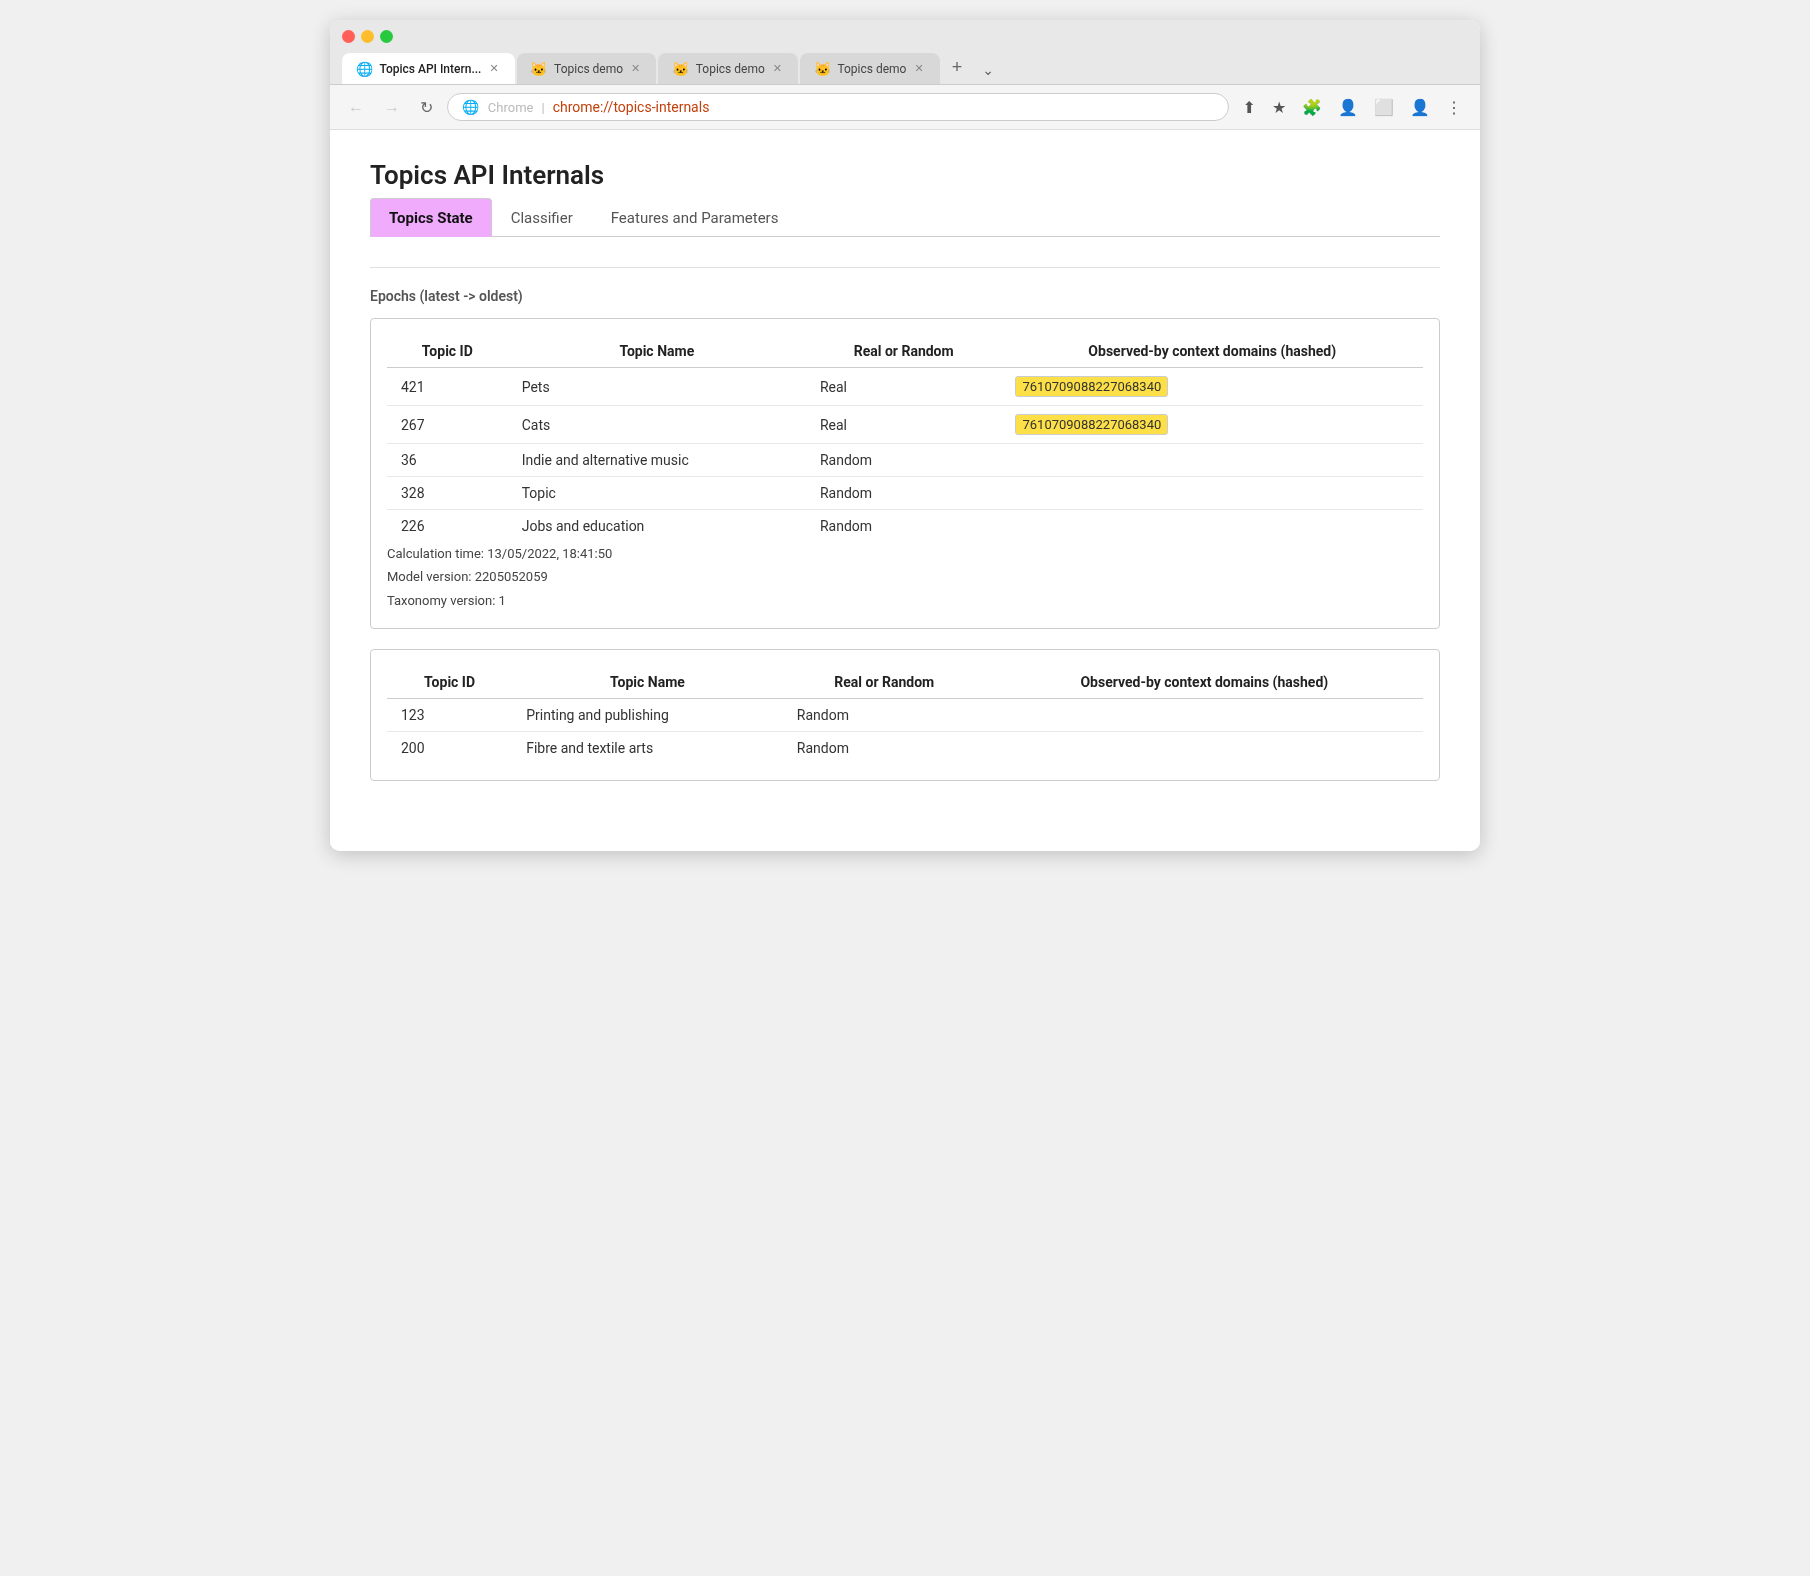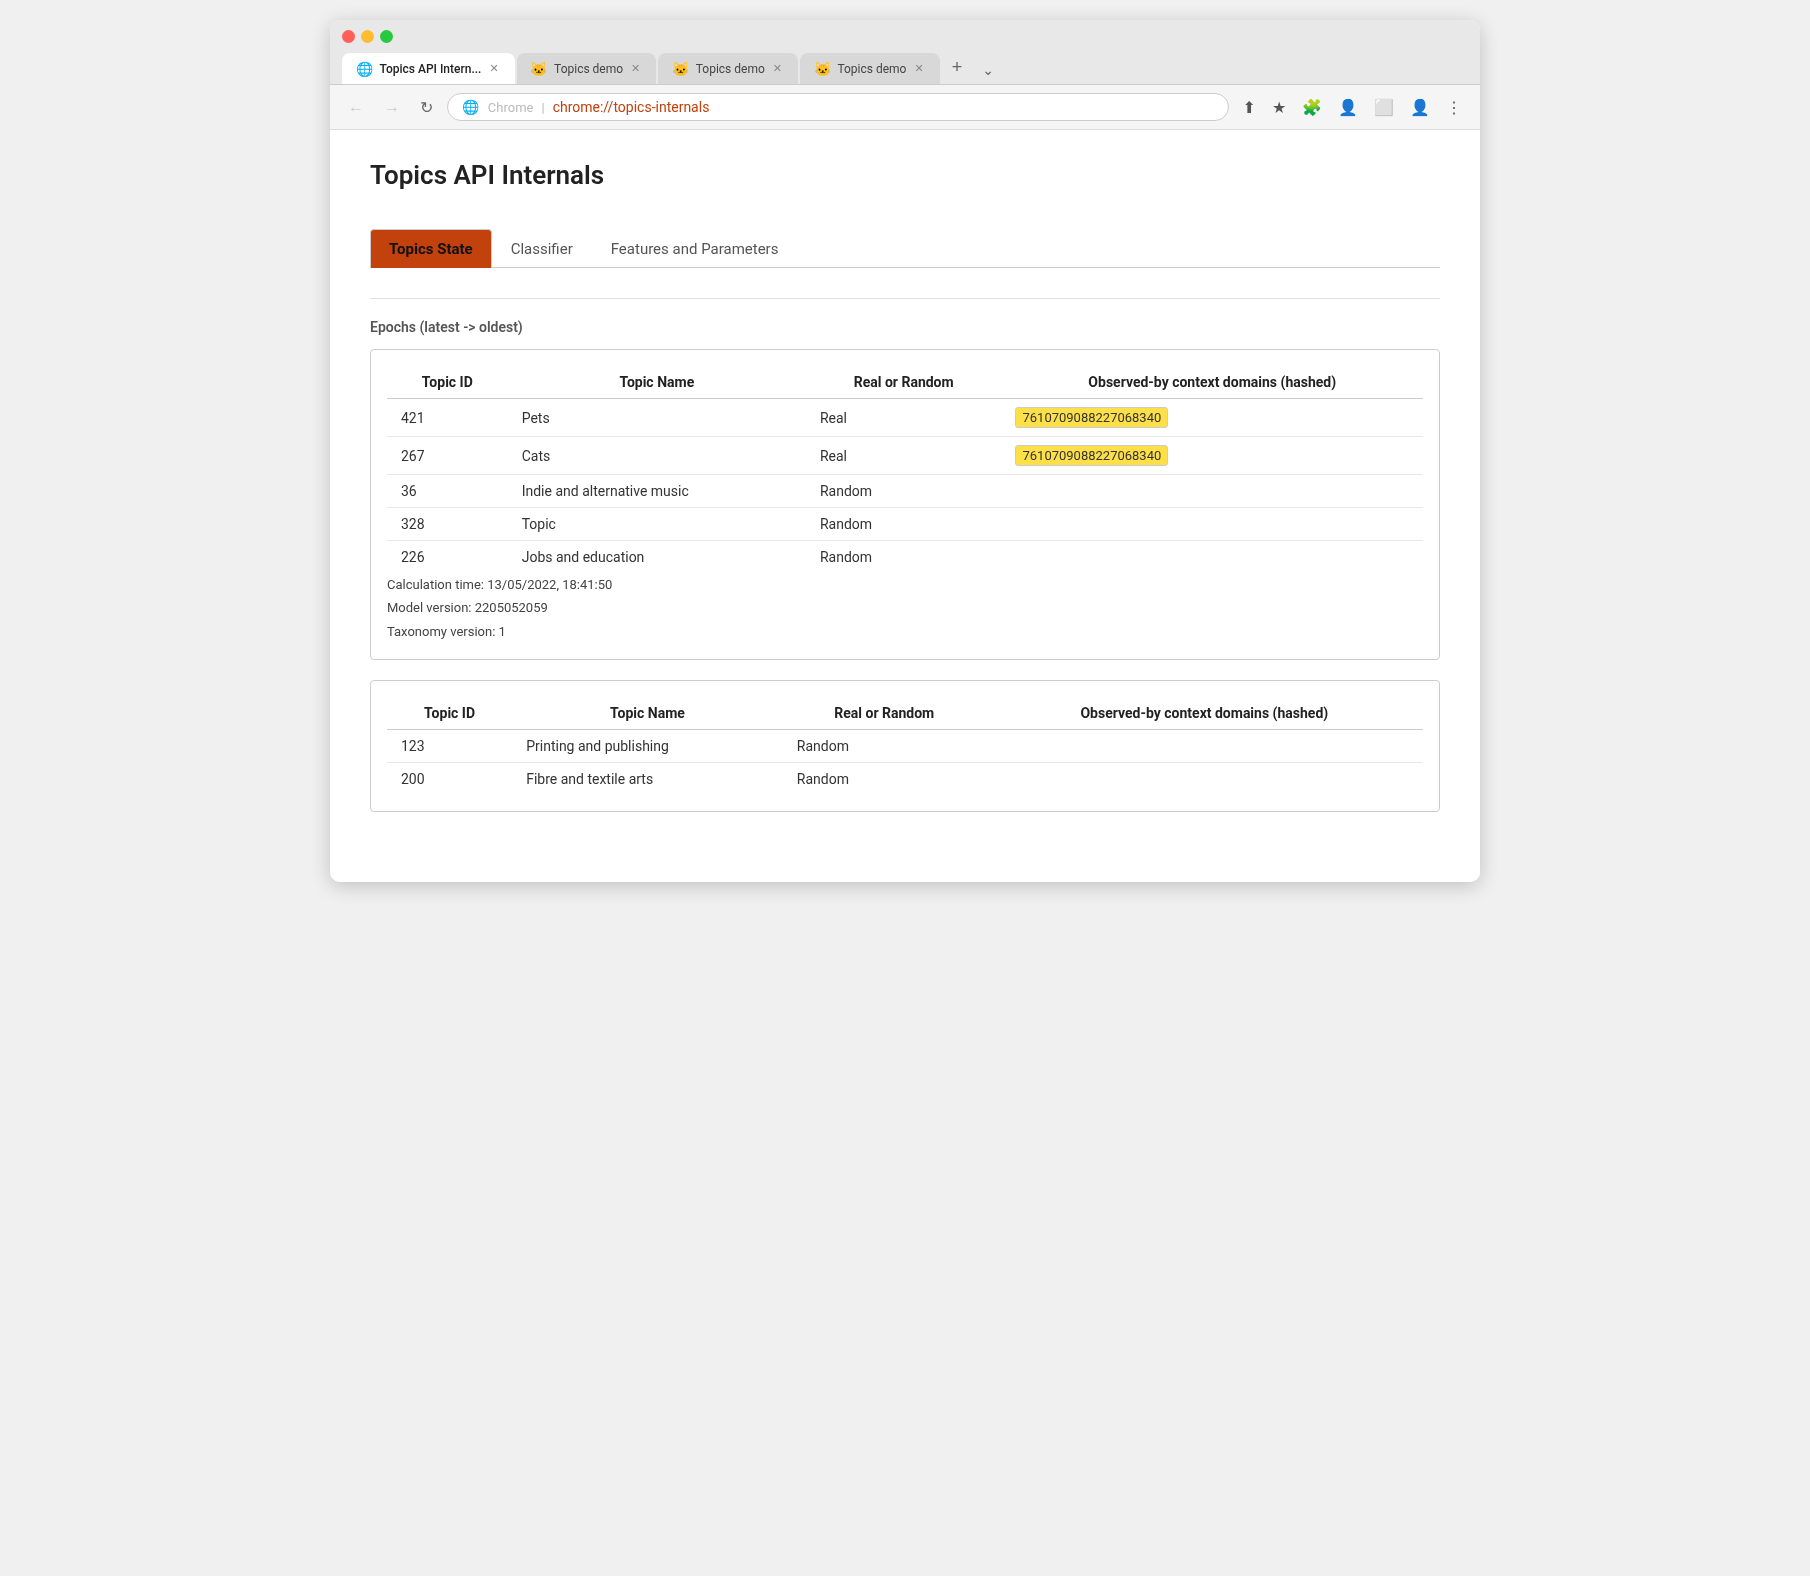--- a/index.html
+++ b/index.html
@@ -167,21 +167,21 @@
     .page-content {
       background: #fff;
       padding: 30px 40px 40px 40px;
       min-height: 600px;
     }
 
     .page-title {
       font-size: 26px;
       font-weight: 600;
       color: #222;
-      margin-bottom: 39px;
+      margin-bottom: 8px;
     }
 
     
     .tab-nav {
       display: flex;
       border-bottom: 1px solid #ccc;
       margin-bottom: 20px;
       gap: 0;
     }
 
@@ -193,21 +193,21 @@
       border: 1px solid transparent;
       border-bottom: none;
       margin-bottom: -1px;
       border-radius: 4px 4px 0 0;
       background: transparent;
     }
 
     .tab-nav-item.active {
       color: #111;
       font-weight: 700;
-      background: #c2410c;
+      background: #f0abfc;
       border-color: #ccc;
       border-bottom-color: #fff;
     }
 
     
     .content-area {
       padding: 10px 0;
     }
 
     .schedule-info {

